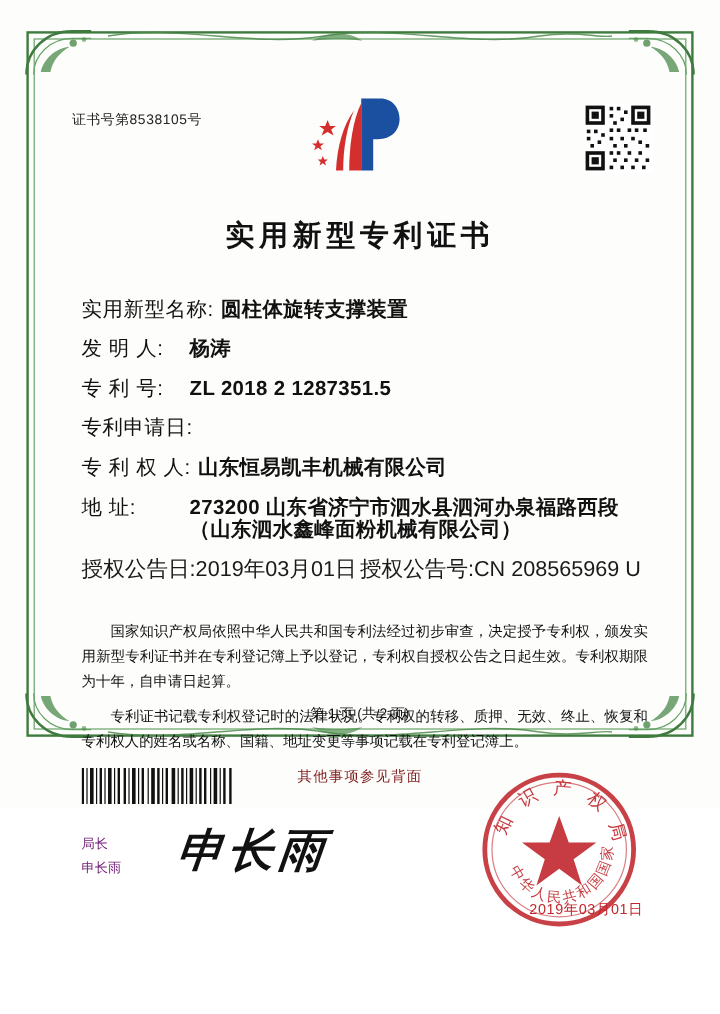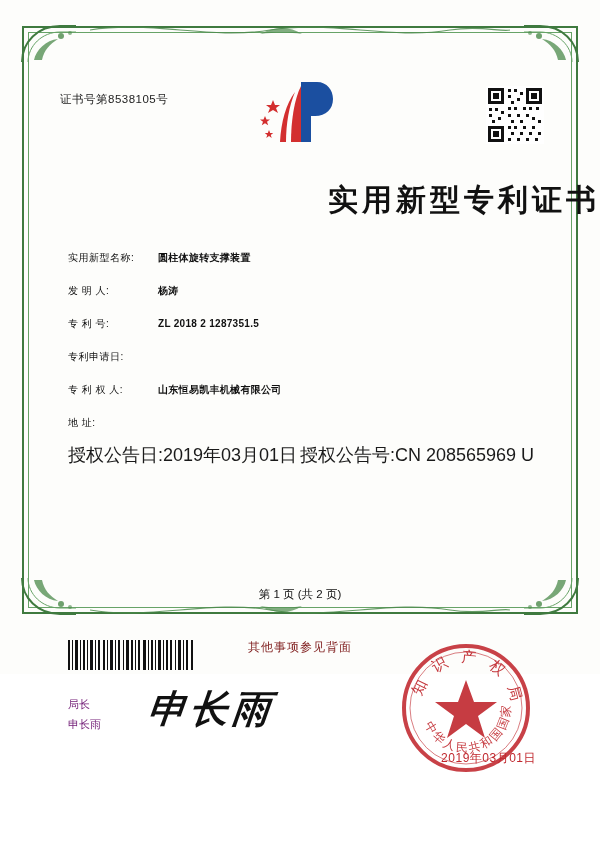--- a/index.html
+++ b/index.html
@@ -90,40 +90,40 @@
     top: 86px;
     width: 58px;
     height: 58px;
   }
 
   
   .title {
     position: absolute;
     left: 0; right: 0;
     top: 180px;
-    text-align: right;
+    text-align: center;
     font-family: "DejaVu Serif", serif;
     font-weight: bold;
-    font-size: 30px;
+    font-size: 24px;
     letter-spacing: 4px;
     color: #111;
   }
 
   
   .fields {
     position: absolute;
     left: 68px;
     right: 60px;
     top: 248px;
   }
   .field {
     display: flex;
     align-items: flex-start;
     margin-bottom: 14px;
-    font-size: 10px;
+    font-size: 17px;
     line-height: 19px;
     color: #111;
   }
   .field .lbl {
     flex: 0 0 auto;
     white-space: nowrap;
     letter-spacing: 0.5px;
   }
   .field .val {
     flex: 1 1 auto;
@@ -367,34 +367,39 @@
     </div>
     <div class="field">
       <span class="lbl lbl-wide">专利申请日:</span>
     </div>
     <div class="field">
       <span class="lbl lbl-wide">专 利 权 人:</span>
       <span class="val">山东恒易凯丰机械有限公司</span>
     </div>
     <div class="field">
       <span class="lbl lbl-wide">地      址:</span>
+      <span class="val">273200 山东省济宁市泗水县泗河办泉福路西段（山东泗水鑫峰面粉机械有限公司）</span>
     </div>
 
     <div class="field-inline">
       <span class="half-left">
         <span class="lbl lbl-wide">授权公告日:</span>
         <span class="val">2019年03月01日</span>
       </span>
       <span class="half-right">
         <span class="lbl">授权公告号:</span>
         <span class="val">CN 208565969 U</span>
       </span>
     </div>
   </div>
 
+  <div class="paras">
+    <p>国家知识产权局依照中华人民共和国专利法经过初步审查，决定授予专利权，颁发实用新型专利证书并在专利登记簿上予以登记，专利权自授权公告之日起生效。专利权期限为十年，自申请日起算。</p>
+    <p>专利证书记载专利权登记时的法律状况。专利权的转移、质押、无效、终止、恢复和专利权人的姓名或名称、国籍、地址变更等事项记载在专利登记簿上。</p>
+  </div>
 
   <div class="barcode">
     <svg width="128" height="30" viewBox="0 0 128 30" preserveAspectRatio="none">
       <g fill="#111">
         <rect x="0" y="0" width="2" height="30"></rect>
           <rect x="4" y="0" width="1" height="30"></rect>
         <rect x="7" y="0" width="3" height="30"></rect>
           <rect x="12" y="0" width="1" height="30"></rect>
         <rect x="15" y="0" width="2" height="30"></rect>
           <rect x="19" y="0" width="1" height="30"></rect>

